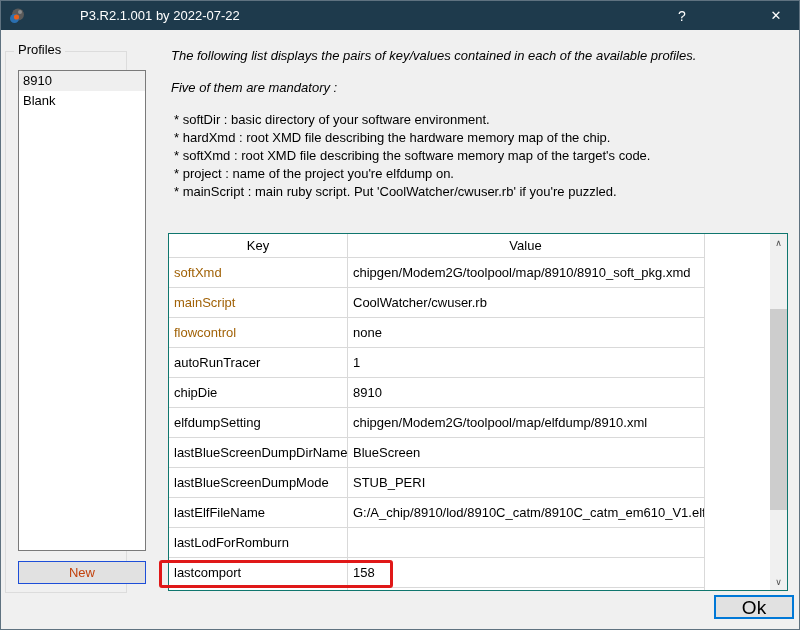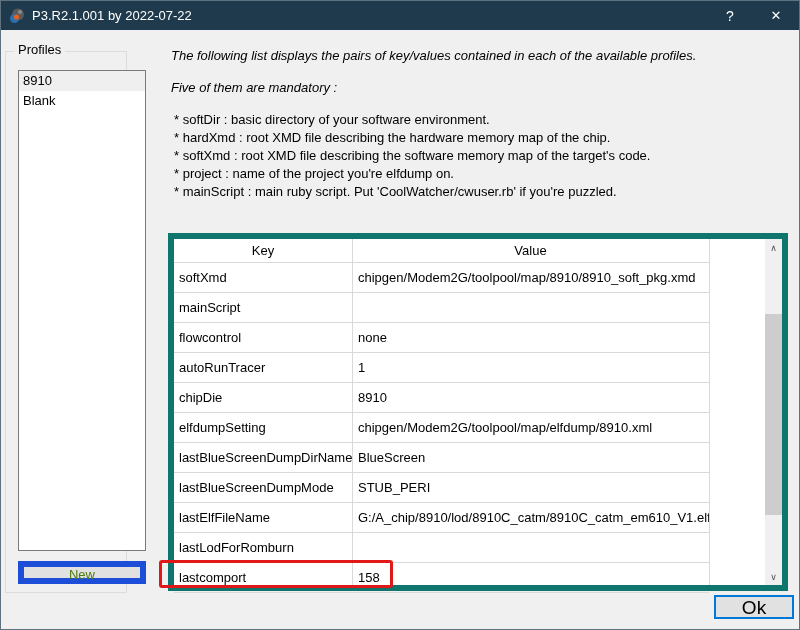--- a/index.html
+++ b/index.html
@@ -20,44 +20,44 @@
   
   .groupbox { position:absolute; left:4px; top:50px; width:122px; height:542px;
               border:1px solid #dcdcdc; }
   .legend { position:absolute; left:8px; top:-10px; background:#f0f0f0; padding:0 4px;
             font-size:13px; }
   .listbox { position:absolute; left:12px; top:18px; width:128px; height:481px;
              background:#fff; border:1px solid #7a7a7a; overflow:hidden; }
   .list-item { height:20px; line-height:20px; padding-left:4px; white-space:nowrap; }
   .list-item.selected { background:#efefef; }
   .new-btn { position:absolute; left:12px; top:509px; width:128px; height:23px;
-             background:#e1e1e1; border:6px solid #1d4ed8; font-family:inherit;
-             font-size:13px; color:#4d7c0f; }
+             background:#e1e1e1; border:1px solid #1d4ed8; font-family:inherit;
+             font-size:13px; color:#c2410c; }
 
   
   .desc { position:absolute; left:170px; top:46px; width:620px; line-height:18px; }
   .desc p { margin:0; }
   .desc .gap { margin-bottom:14px;font-style:italic; }
   .desc .bullet { padding-left:3px; }
 
   
   .kv-table { position:absolute; left:167px; top:232px; width:620px; height:358px;
-              background:#fff; border:6px solid #0f766e; }
+              background:#fff; border:1px solid #0f766e; }
   .vline { position:absolute; top:0; bottom:0; width:1px; background:#d9d9d9; }
   .vline.v1 { left:178px; }
   .vline.v2 { left:535px; }
   .thead { display:flex; width:535px; height:24px; border-bottom:1px solid #d9d9d9; }
   .th { line-height:23px; text-align:center; }
   .th.key { width:178px; }
   .th.value { width:357px; }
   .tr { display:flex; width:535px; height:30px; border-bottom:1px solid #d9d9d9; }
   .td { line-height:29px; white-space:nowrap; overflow:hidden; }
   .td.key { width:178px; padding-left:5px; }
   .td.value { width:357px; padding-left:6px; }
-  .tr.muted .td.key { color:#000000; }
+  .tr.muted .td.key { color:#a16207; }
 
   
   .scrollbar { position:absolute; top:0; right:0; width:17px; height:100%;
                background:#f0f0f0; }
   .sb-arrow { position:absolute; left:0; width:17px; height:17px; display:flex;
               align-items:center; justify-content:center; font-size:9px; color:#505050; }
   .sb-arrow.up { top:0; }
   .sb-arrow.down { bottom:0; }
   .sb-thumb { position:absolute; left:0; top:75px; width:17px; height:201px;
               background:#cdcdcd; }
@@ -69,21 +69,21 @@
   
   .ok-btn { position:absolute; left:713px; top:594px; width:80px; height:24px;
             background:#e1e1e1; border:2px solid #0078d7; font-family:inherit;
             font-size:19px; color:#000; }
 </style>
 </head>
 <body>
 
 <div class="window">
 
-  <div class="titlebar" style="background: rgb(30, 58, 76);">
+  <div class="titlebar" style="background: rgb(30, 58, 76); gap: 48px;">
     <span class="app-icon">
       <svg viewBox="0 0 18 18" width="18" height="18">
         <circle cx="10" cy="7.5" r="6" fill="#5a5a5a"></circle>
         <circle cx="12" cy="5" r="2" fill="#8c8c8c"></circle>
         <circle cx="6.5" cy="11.5" r="4.5" fill="#2a6fb0"></circle>
         <circle cx="8.5" cy="10" r="2.6" fill="#e8611a"></circle>
       </svg>
     </span>
     <span class="win-title">P3.R2.1.001 by 2022-07-22</span>
     <div class="tb-btn help">?</div>
@@ -117,20 +117,21 @@
       <div class="th key">Key</div>
       <div class="th value">Value</div>
     </div>
 
     <div class="tr muted">
       <div class="td key">softXmd</div>
       <div class="td value">chipgen/Modem2G/toolpool/map/8910/8910_soft_pkg.xmd</div>
     </div>
     <div class="tr muted">
       <div class="td key">mainScript</div>
+      <div class="td value">CoolWatcher/cwuser.rb</div>
     </div>
     <div class="tr muted">
       <div class="td key">flowcontrol</div>
       <div class="td value">none</div>
     </div>
     <div class="tr">
       <div class="td key">autoRunTracer</div>
       <div class="td value">1</div>
     </div>
     <div class="tr">

